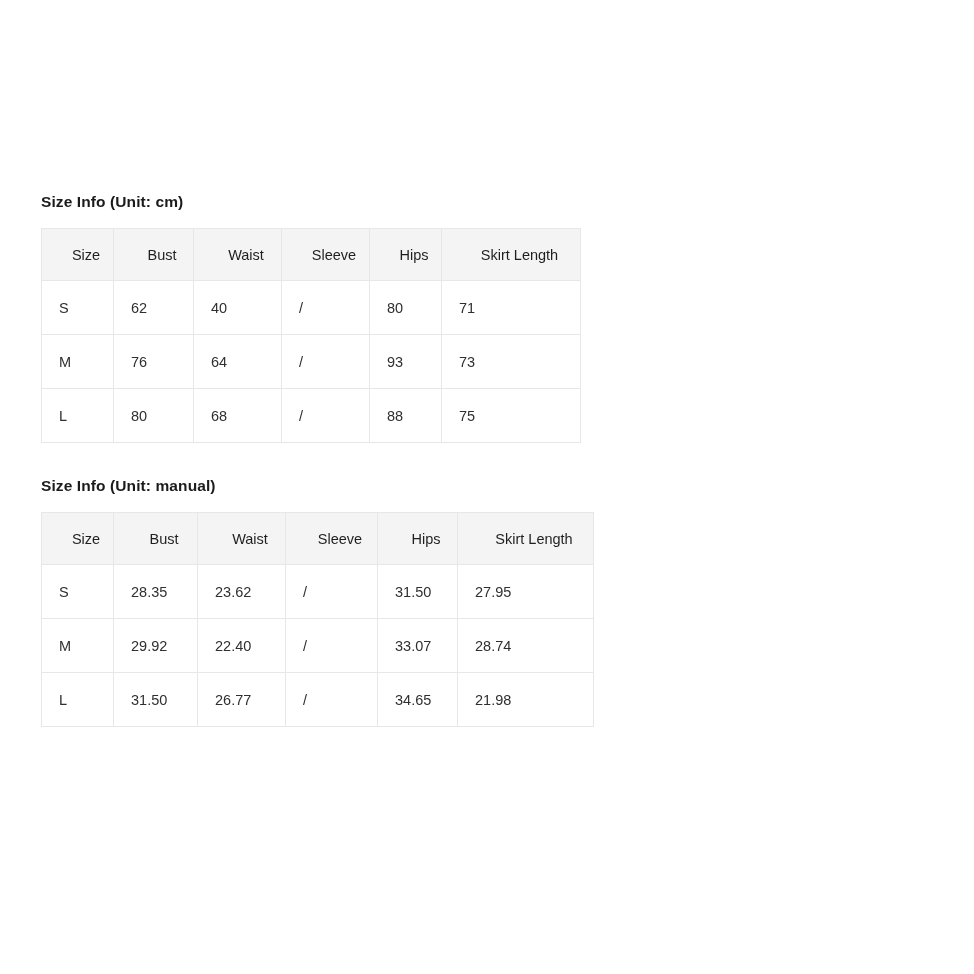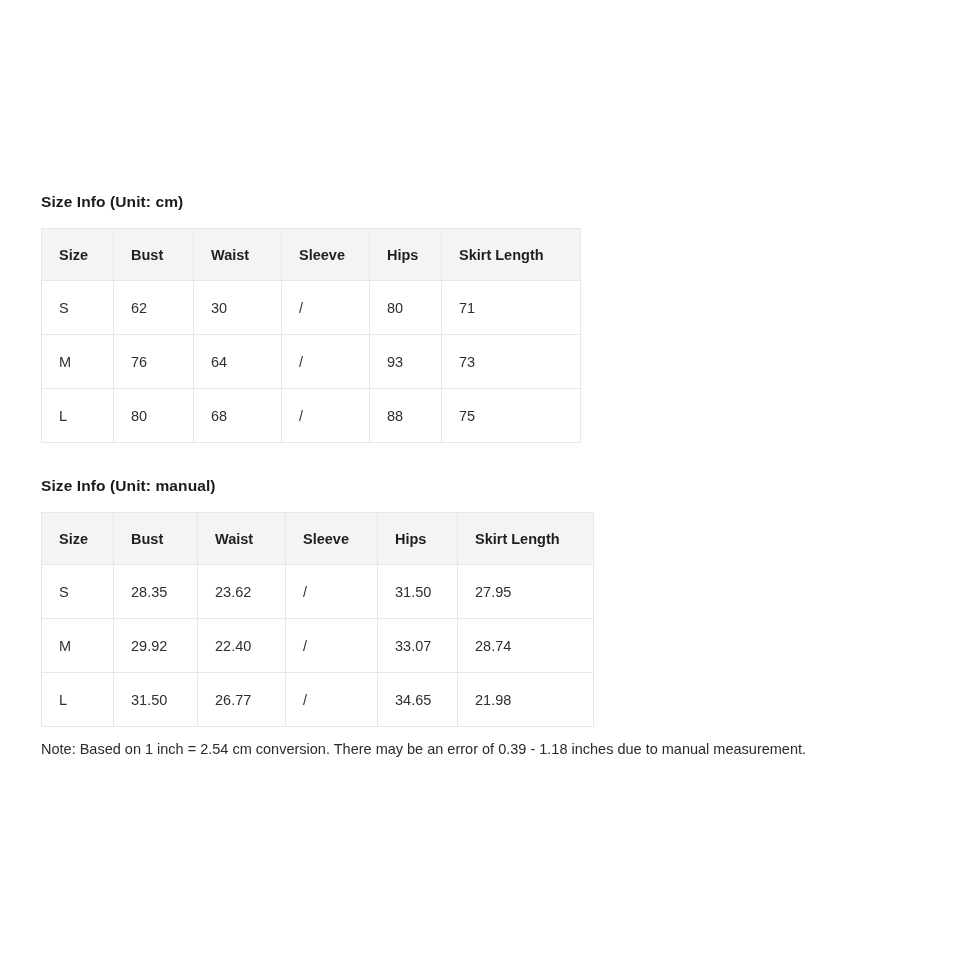--- a/index.html
+++ b/index.html
@@ -54,22 +54,23 @@
     color: #2f2f2f;
     padding: 0 0 0 17px;
     height: 53px;
     vertical-align: middle;
     white-space: nowrap;
   }
 
   table.size-table thead th {
     background: #f4f4f4;
     color: #1f1f1f;
-    font-weight: bold;
+    font-weight: normal;
     height: 51px;
+    text-align: center;
   }
 
   
   #table-cm col.c0 { width: 72px; }
   #table-cm col.c1 { width: 80px; }
   #table-cm col.c2 { width: 88px; }
   #table-cm col.c3 { width: 88px; }
   #table-cm col.c4 { width: 72px; }
   #table-cm col.c5 { width: 139px; }
 
@@ -125,21 +126,21 @@
         <th>Waist</th>
         <th>Sleeve</th>
         <th>Hips</th>
         <th>Skirt Length</th>
       </tr>
     </thead>
     <tbody>
       <tr>
         <td>S</td>
         <td>62</td>
-        <td>30</td>
+        <td>40</td>
         <td>/</td>
         <td>80</td>
         <td>71</td>
       </tr>
       <tr>
         <td>M</td>
         <td>76</td>
         <td>64</td>
         <td>/</td>
         <td>93</td>
@@ -199,15 +200,14 @@
         <td>31.50</td>
         <td>26.77</td>
         <td>/</td>
         <td>34.65</td>
         <td>21.98</td>
       </tr>
     </tbody>
   </table>
 
 
-  <div class="note">Note: Based on 1 inch = 2.54 cm conversion. There may be an error of 0.39 - 1.18 inches due to manual measurement.</div>
 
 </div>
 
 </body></html>

